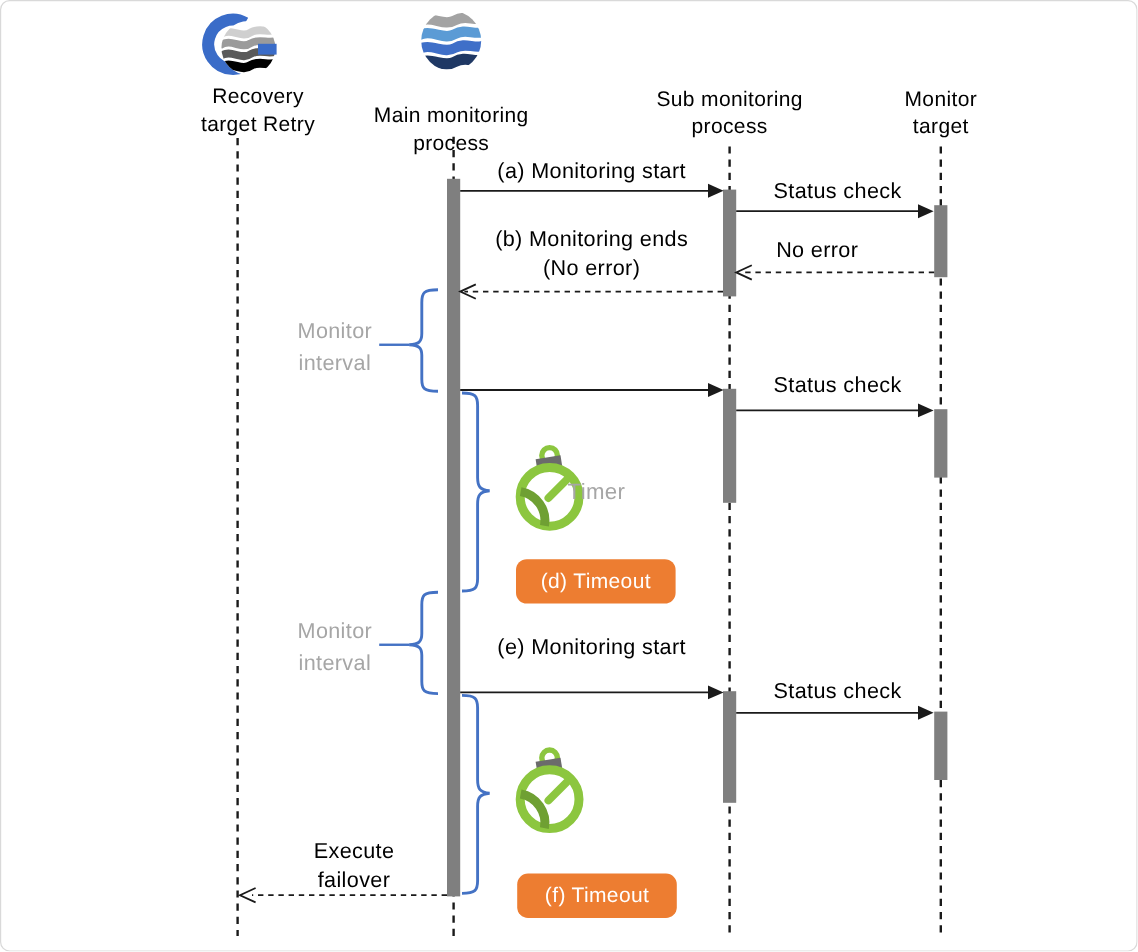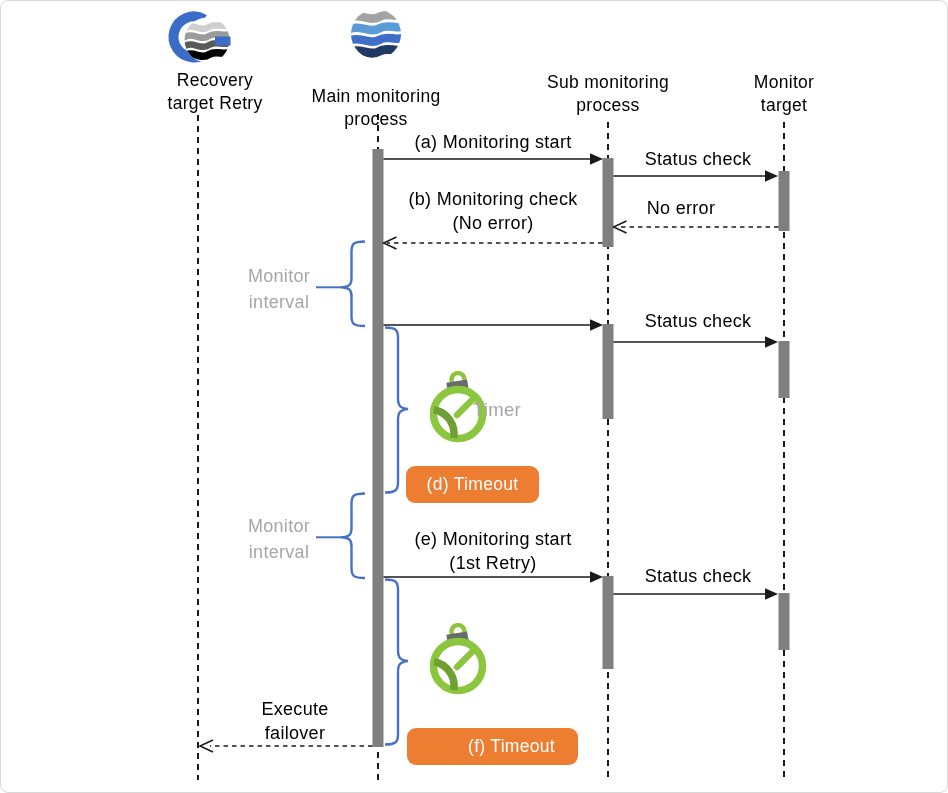--- a/index.html
+++ b/index.html
@@ -12,21 +12,21 @@
   .lbl{position:absolute;white-space:nowrap;color:#000;font-size:18px;letter-spacing:.3px;}
   .ctr{transform:translateX(-50%);text-align:center;}
   .msg{font-size:18px;}
   .two{line-height:24px;}
   .hdr{font-size:17.5px;line-height:23px;font-weight:400;}
   .muted{color:var(--gray-muted);}
   .interval{font-size:18px;line-height:26px;color:var(--gray-muted);}
   .badge{
     position:absolute;width:133px;height:37px;border-radius:9px;
     background:var(--orange);color:#fff;font-size:17.5px;letter-spacing:.3px;
-    display:flex;align-items:center;justify-content:center;
+    display:flex;align-items:center;justify-content:center;margin-left:24px;
   }
   
   .lifeline{stroke:#1a1a1a;stroke-width:2;stroke-dasharray:6 5;fill:none;}
   .bar{fill:var(--bar);}
   .arrow{stroke:#1a1a1a;stroke-width:1.5;fill:none;}
   .dashed{stroke-dasharray:4.5 4;}
   .head-solid{fill:#1a1a1a;stroke:none;}
   .head-open{stroke:#1a1a1a;stroke-width:1.5;fill:none;}
   .brace{stroke:var(--blue);stroke-width:2.4;fill:none;}
   .tick{stroke:var(--blue);stroke-width:2;fill:none;}
@@ -163,40 +163,39 @@
   </div>
   <div class="lbl ctr hdr" style="left:783px;top:70px;">
     <div>Monitor</div>
     <div>target</div>
   </div>
 
   <div class="lbl ctr msg" style="left:492px;top:131px;">(a) Monitoring start</div>
   <div class="lbl ctr msg" style="left:697px;top:148px;">Status check</div>
   <div class="lbl ctr msg" style="left:680px;top:197px;">No error</div>
   <div class="lbl ctr msg two" style="left:492px;top:186px;">
-    <div>(b) Monitoring check</div>
+    <div>(b) Monitoring ends</div>
     <div>(No error)</div>
   </div>
   <div class="lbl ctr msg" style="left:697px;top:310px;">Status check</div>
   <div class="lbl ctr msg two" style="left:492px;top:526px;">
     <div>(e) Monitoring start</div>
-    <div>(1st Retry)</div>
   </div>
   <div class="lbl ctr msg" style="left:697px;top:565px;">Status check</div>
   <div class="lbl ctr msg two" style="left:262px;top:696px;margin-left:32px;">
     <div>Execute</div>
     <div>failover</div>
   </div>
 
   <div class="lbl ctr interval" style="left:278px;top:262px;">
     <div>Monitor</div>
     <div>interval</div>
   </div>
   <div class="lbl ctr interval" style="left:278px;top:512px;">
     <div>Monitor</div>
     <div>interval</div>
   </div>
   <div class="lbl muted" style="left:472px;top:398px;font-size:18.5px;">Timer</div>
 
   <div class="badge" style="left:405px;top:465px;">(d) Timeout</div>
-  <div class="badge" style="left:406px;top:727px;padding-left:38px;">(f) Timeout</div>
+  <div class="badge" style="left:406px;top:727px;">(f) Timeout</div>
 
 </div>
 
 </body></html>

